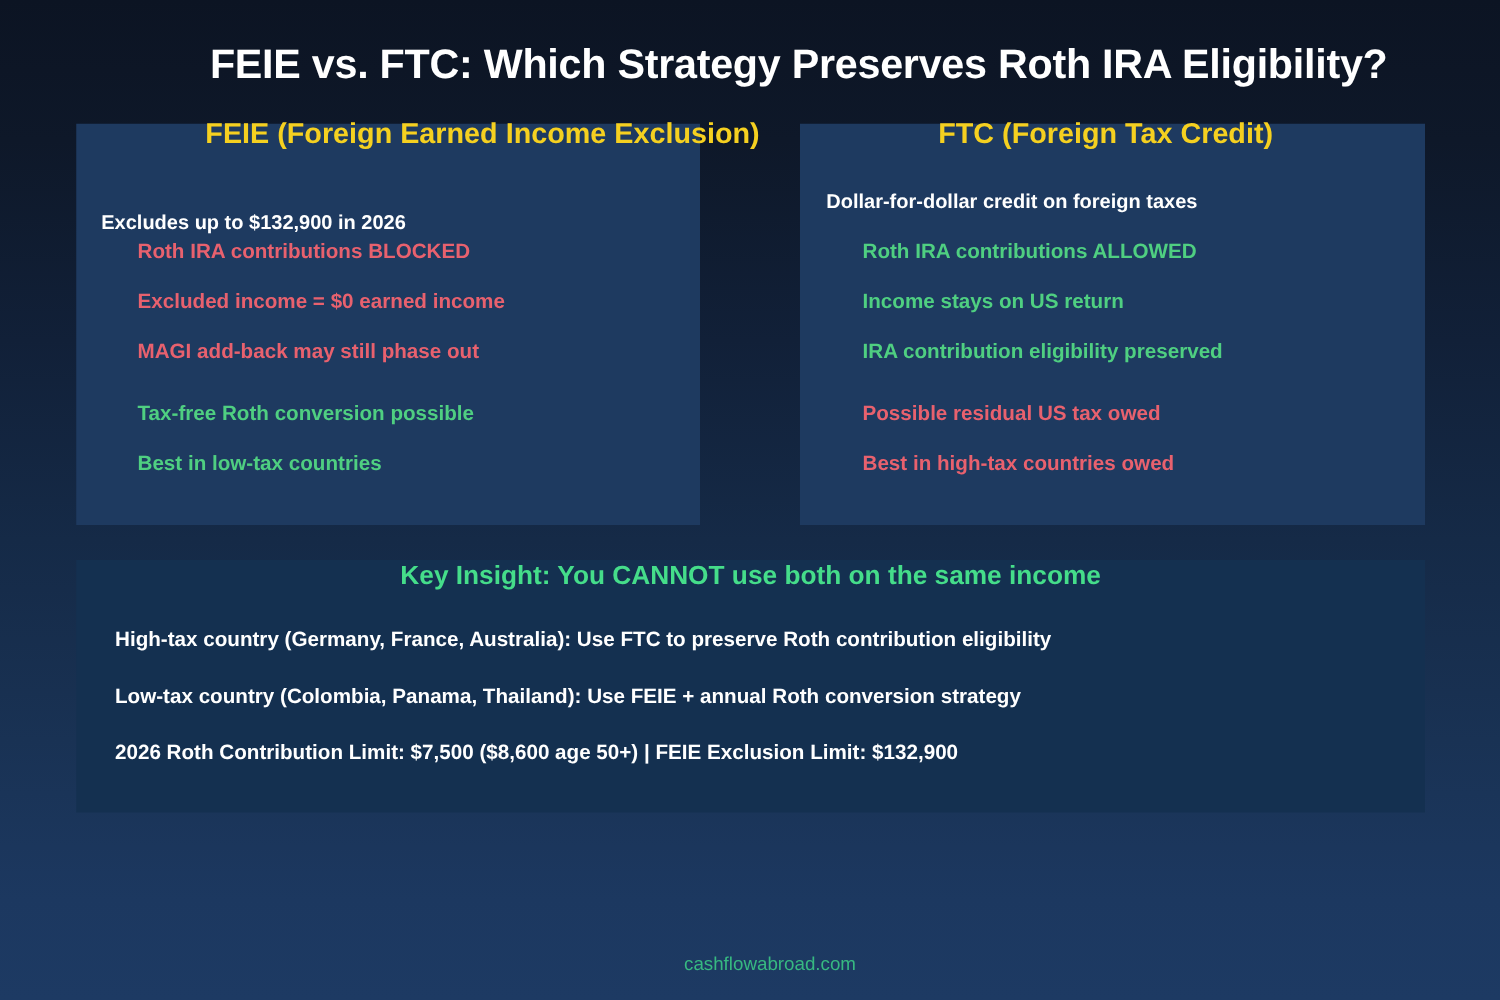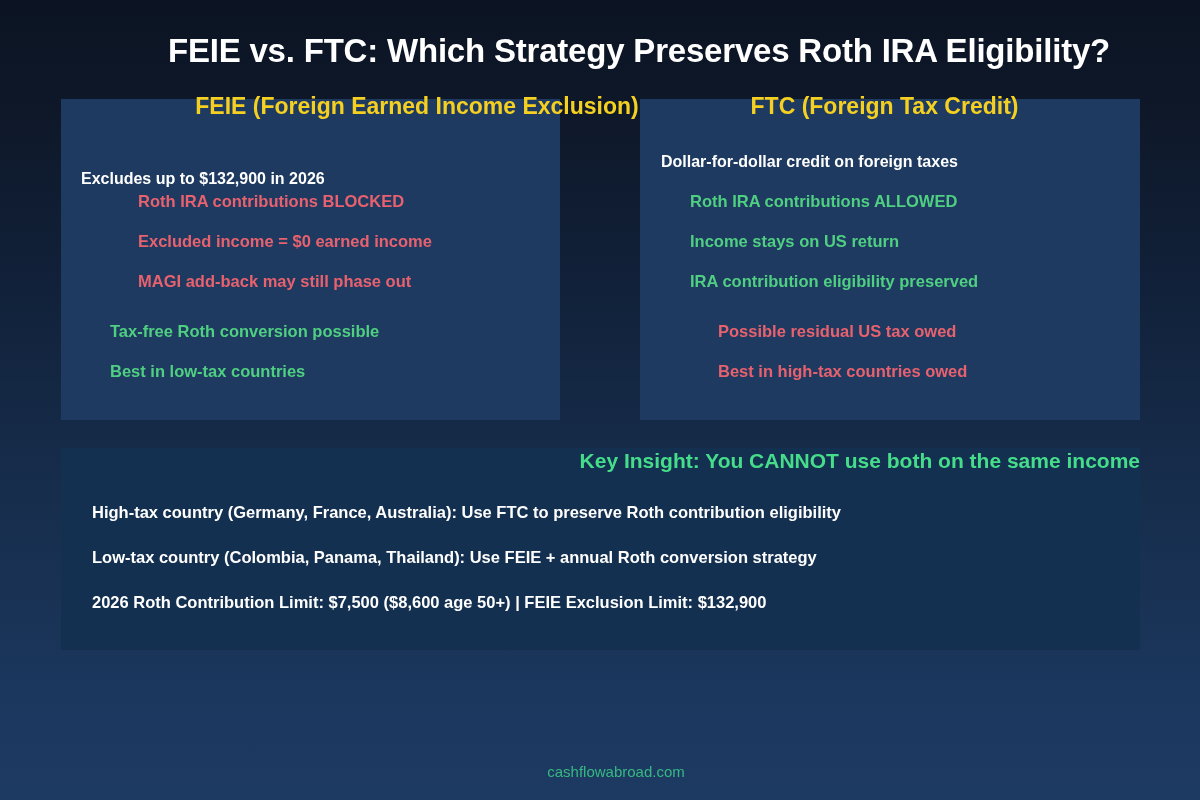--- a/index.html
+++ b/index.html
@@ -56,21 +56,21 @@
 
   .panel-heading {
     position: absolute;
     top: 93px;
     font-size: 23px;
     font-weight: bold;
     color: #f5d020;
     white-space: nowrap;
     text-align: center;
   }
-  #heading-feie { left: 75px;  width: 684px; }
+  #heading-feie { left: 44px;  width: 684px; }
   #heading-ftc  { left: 640px; width: 489px; }
 
   .panel-subtitle {
     position: absolute;
     font-size: 16px;
     font-weight: bold;
     color: #ffffff;
     white-space: nowrap;
   }
   #subtitle-feie { left: 81px;  top: 170px; }
@@ -86,38 +86,38 @@
   #bullets-ftc  { left: 690px; top: 192px; }
 
   .bullet {
     font-size: 16.5px;
     font-weight: bold;
     height: 40px;
     line-height: 19px;
     white-space: nowrap;
   }
   .bullet.spaced { margin-top: 10px; }
-  .bullet.neg { color: #e8616e; margin-left: 28px; }
+  .bullet.neg { color: #e8616e; }
   .bullet.pos { color: #4fcf81; }
 
   
   #insight-box {
     position: absolute;
     left: 61px;
     top: 448px;
     width: 1079px;
     height: 202px;
     background: #143050;
   }
   #insight-heading {
     position: absolute;
     left: 61px;
     top: 449px;
     width: 1079px;
-    text-align: right;
+    text-align: center;
     font-size: 21px;
     font-weight: bold;
     color: #45dd8a;
     white-space: nowrap;
   }
   .insight-line {
     position: absolute;
     left: 92px;
     font-size: 16.5px;
     font-weight: bold;

